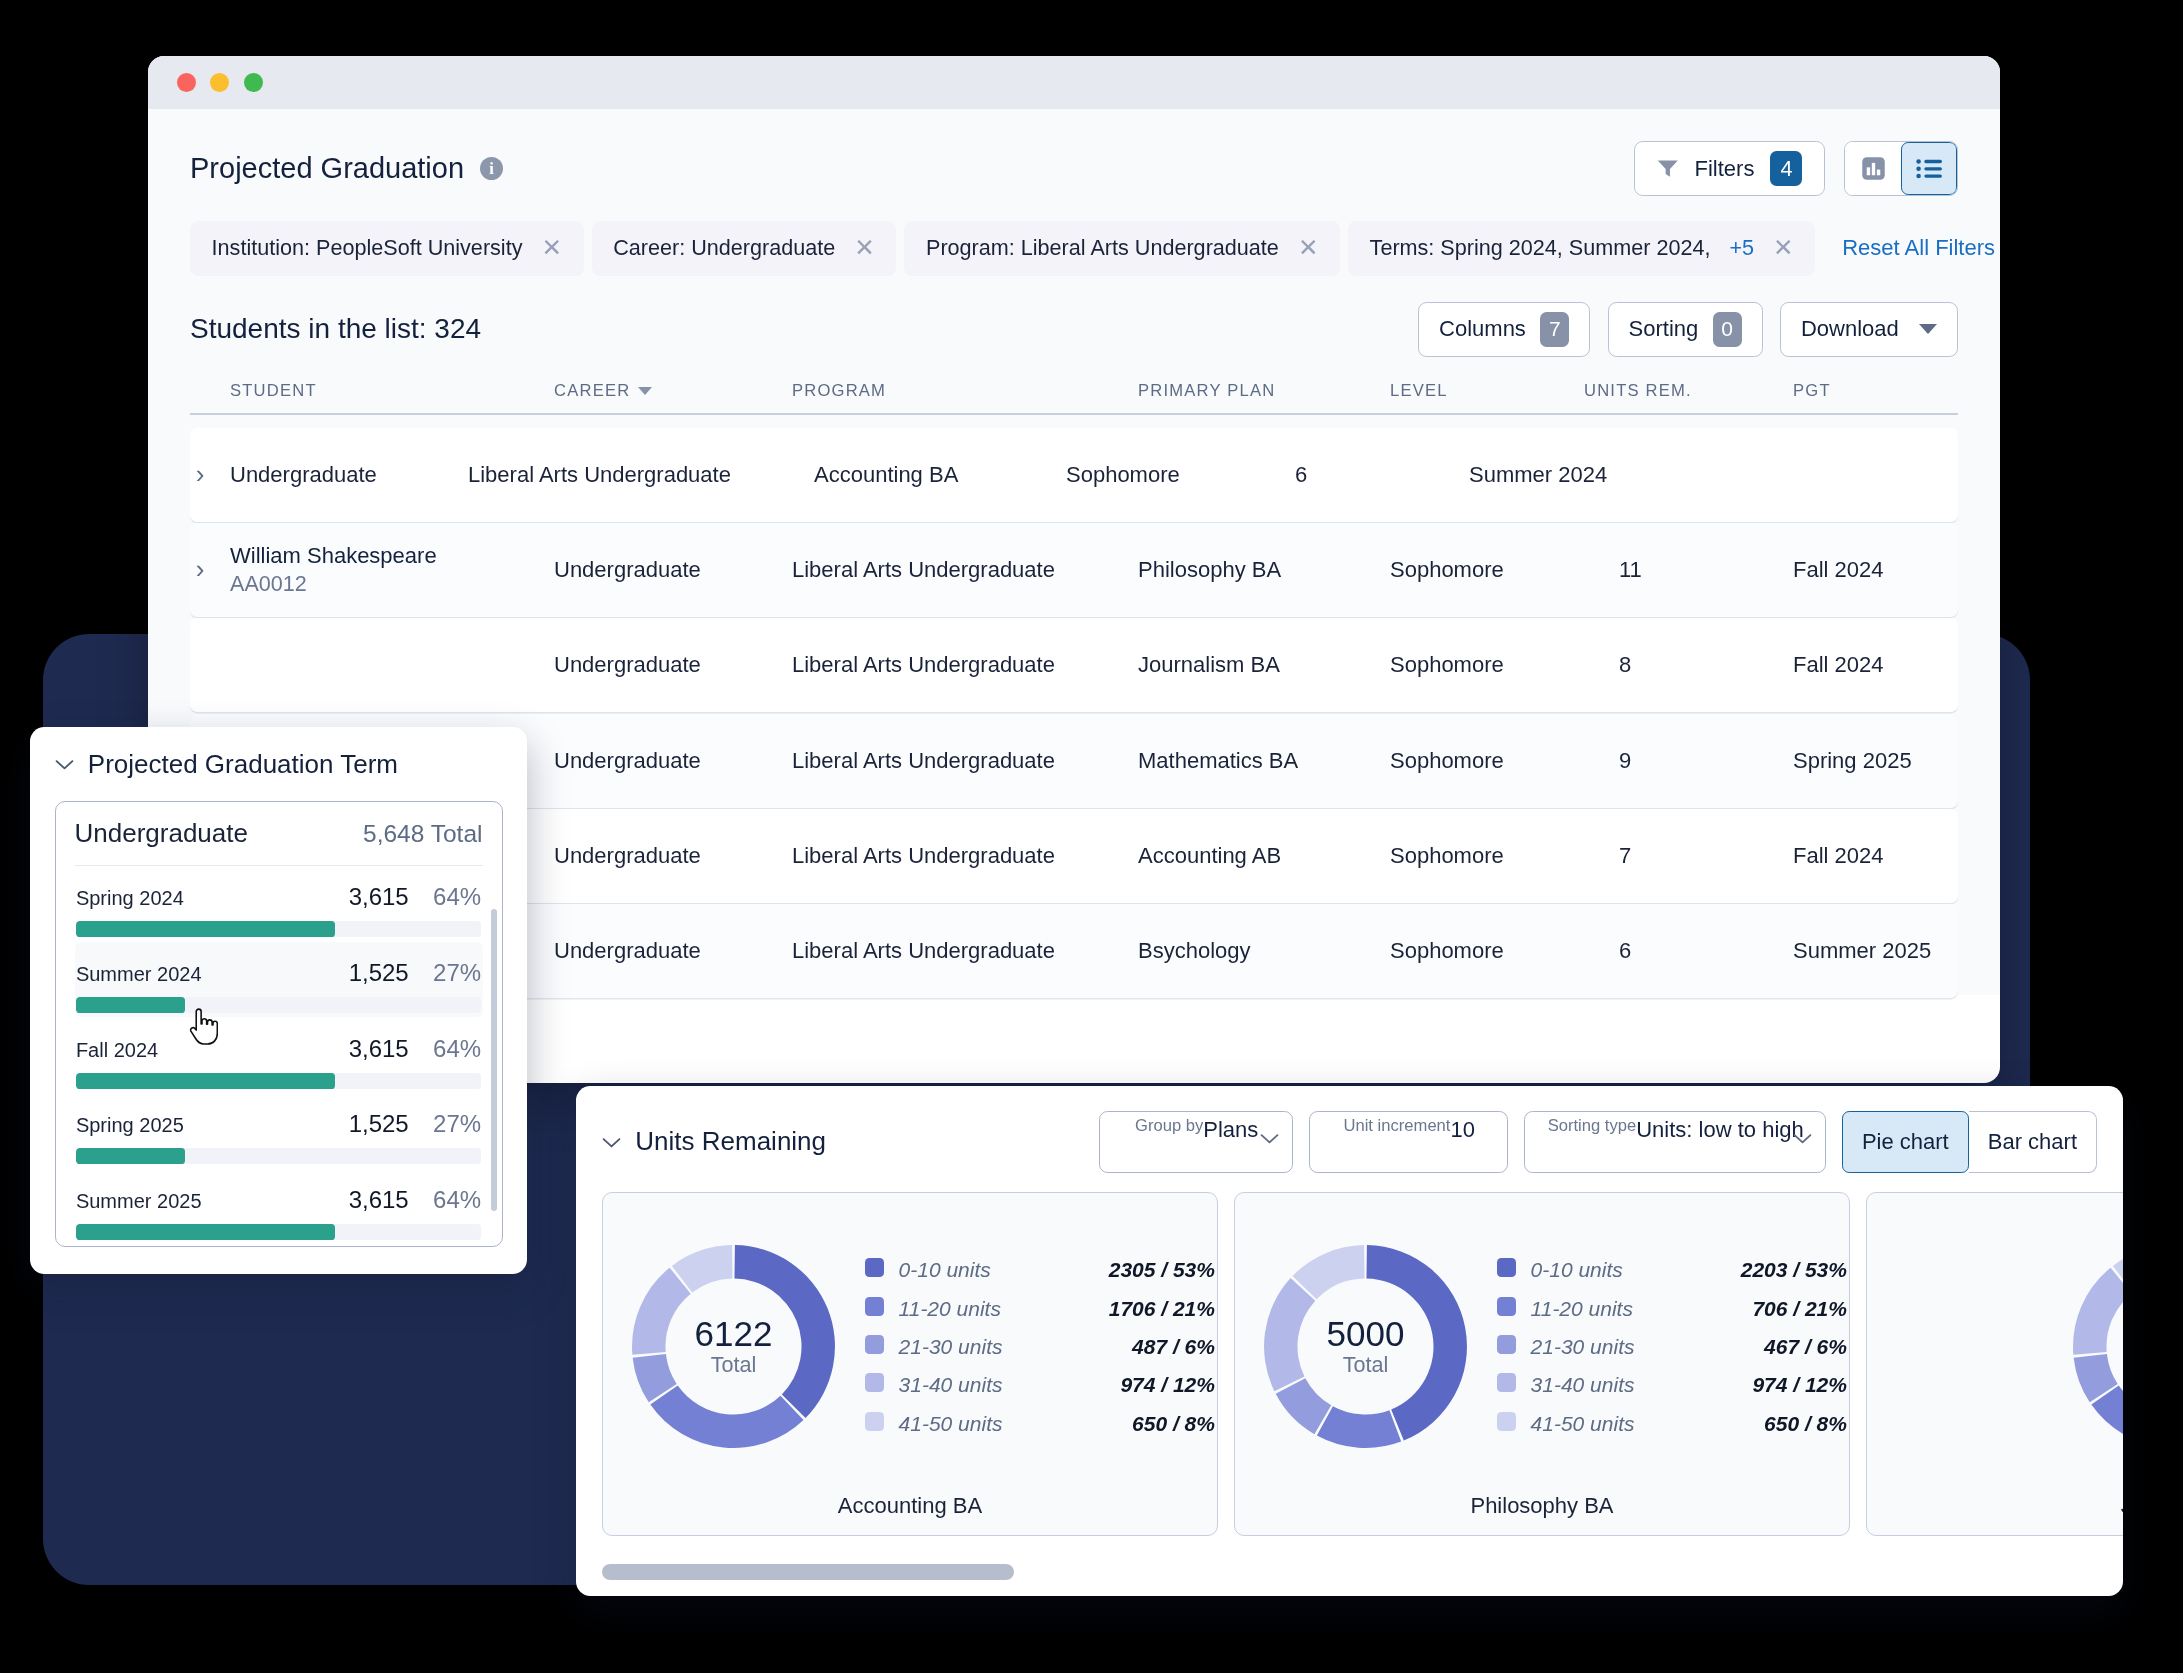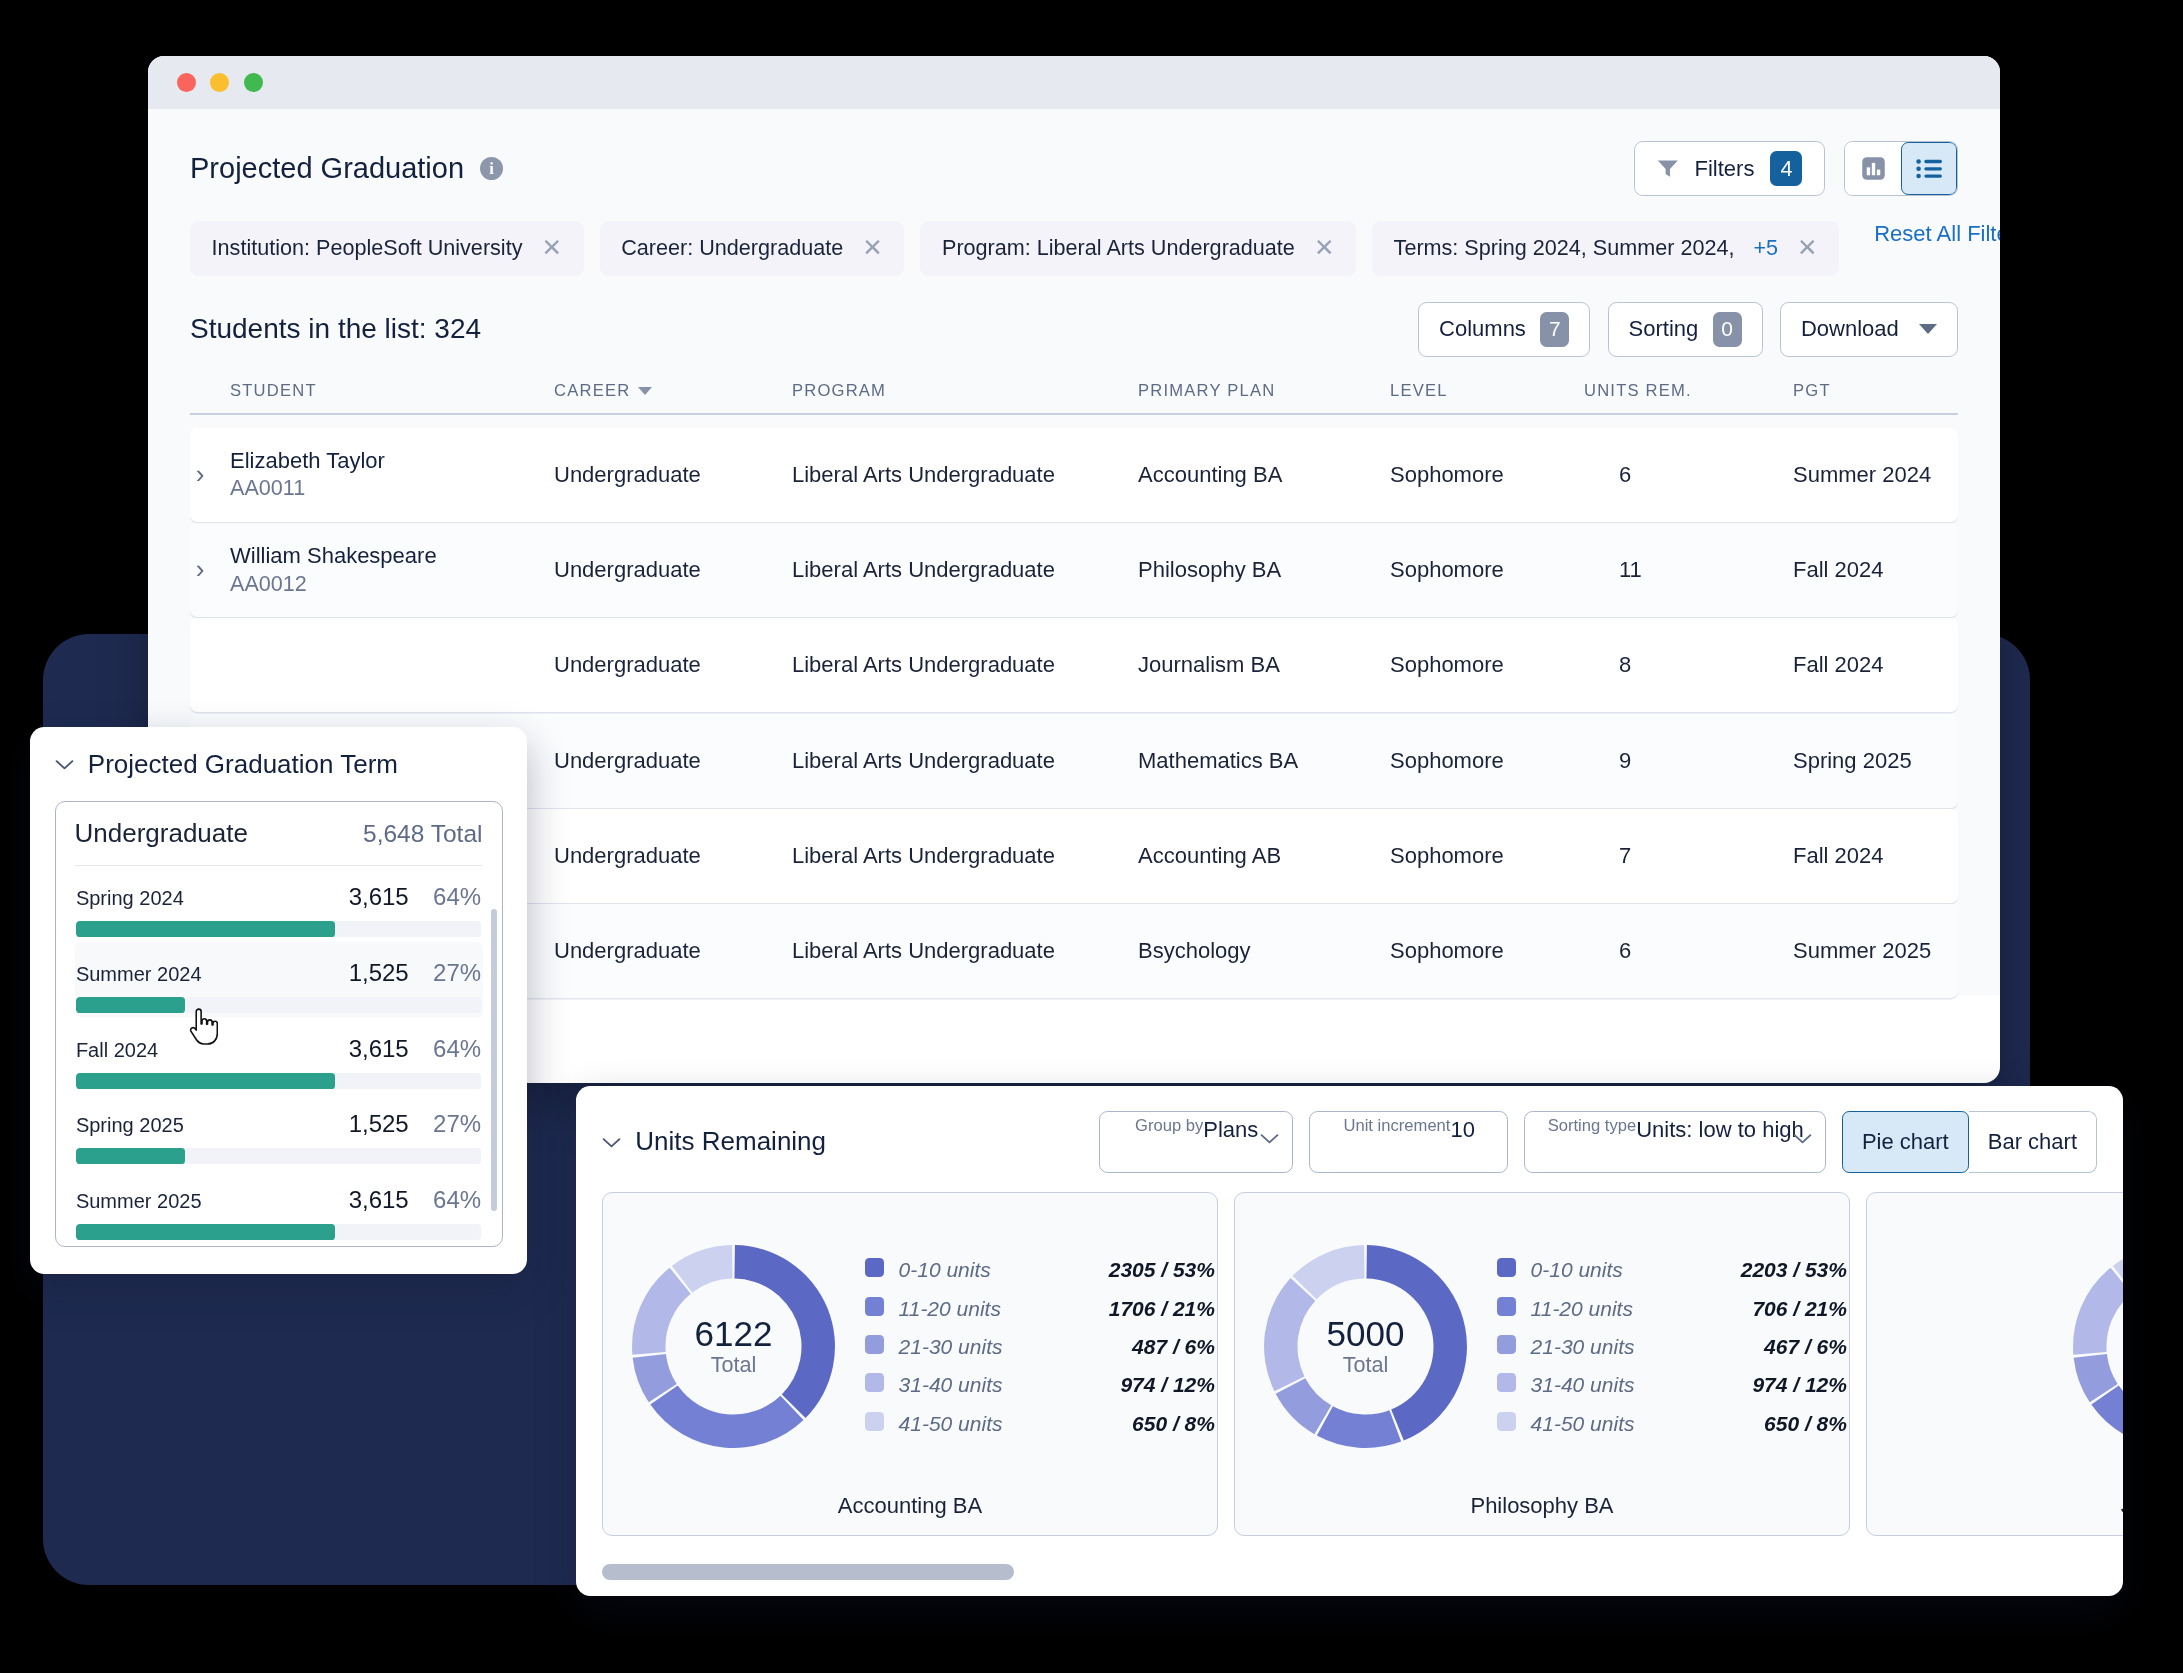--- a/index.html
+++ b/index.html
@@ -102,21 +102,21 @@
     overflow: hidden; height: 55px;
   }
   .view-btn {
     width: 56px; display: flex; align-items: center; justify-content: center;
     background: #fff;
   }
   .view-btn.active { background: #d7e8f7; border: 1.4px solid #14619e; border-radius: 7.2px; }
 
   
   .chips {
-    display: flex; gap: 16px;
+    display: flex; align-items: center; gap: 8px;
     padding: 24.5px 42px 0 42px;
     flex-wrap: nowrap;
   }
   .chip {
     display: flex; align-items: center; gap: 19px;
     background: #f3f3f9; border-radius: 8.6px;
     height: 55px; padding: 0 21.6px;
     font-size: 21.6px; color: #1b2339; white-space: nowrap;
   }
   .chip .plus { color: #1a6fc4; }
@@ -424,24 +424,20 @@
           </div>
           <div class="th c-program">PROGRAM</div>
           <div class="th c-plan">PRIMARY PLAN</div>
           <div class="th c-level">LEVEL</div>
           <div class="th c-units">UNITS REM.</div>
           <div class="th c-pgt">PGT</div>
         </div>
 
         <div class="trow" style="margin-top:13px;">
           <div class="c-chev chev-right">›</div>
-          <div class="c-student">
-            <div class="stu-name">Elizabeth Taylor</div>
-            <div class="stu-id">AA0011</div>
-          </div>
           <div class="c-career">Undergraduate</div>
           <div class="c-program">Liberal Arts Undergraduate</div>
           <div class="c-plan">Accounting BA</div>
           <div class="c-level">Sophomore</div>
           <div class="c-units units-cell">6</div>
           <div class="c-pgt">Summer 2024</div>
         </div>
 
         <div class="trow alt">
           <div class="c-chev chev-right">›</div>

